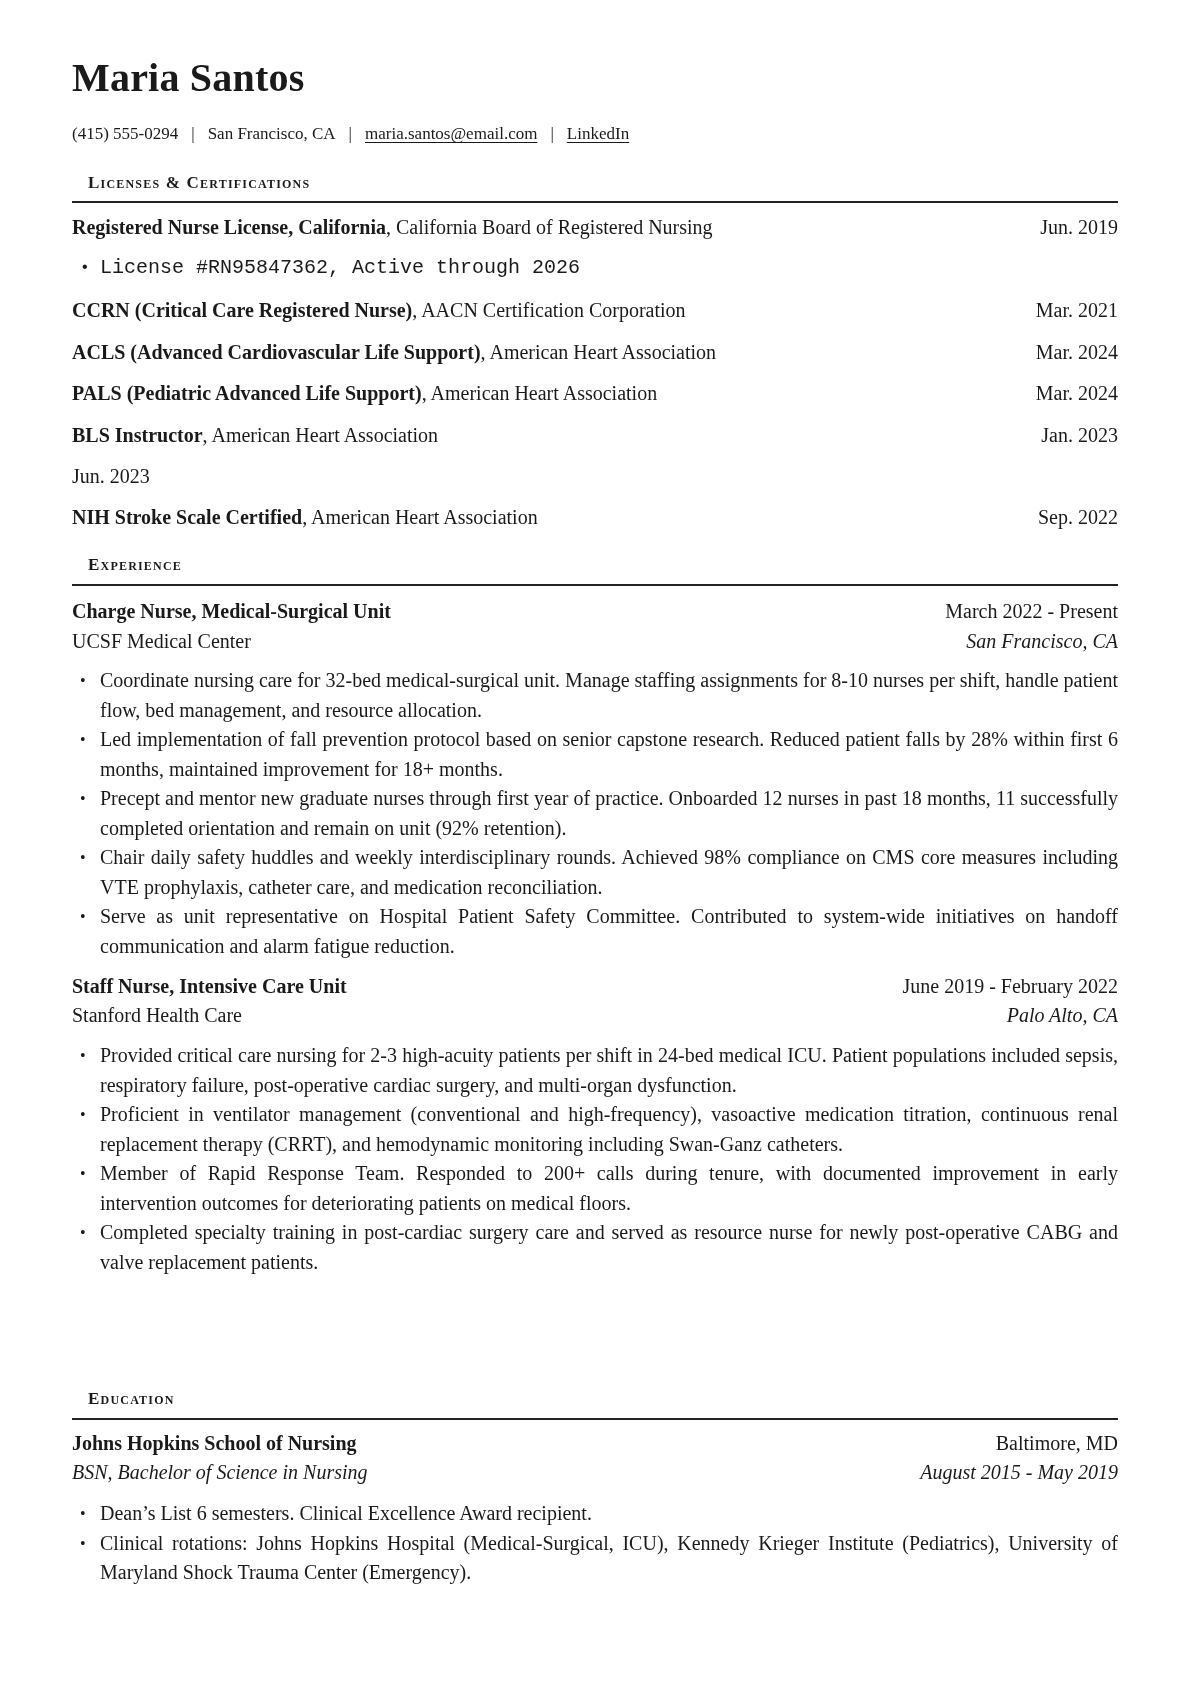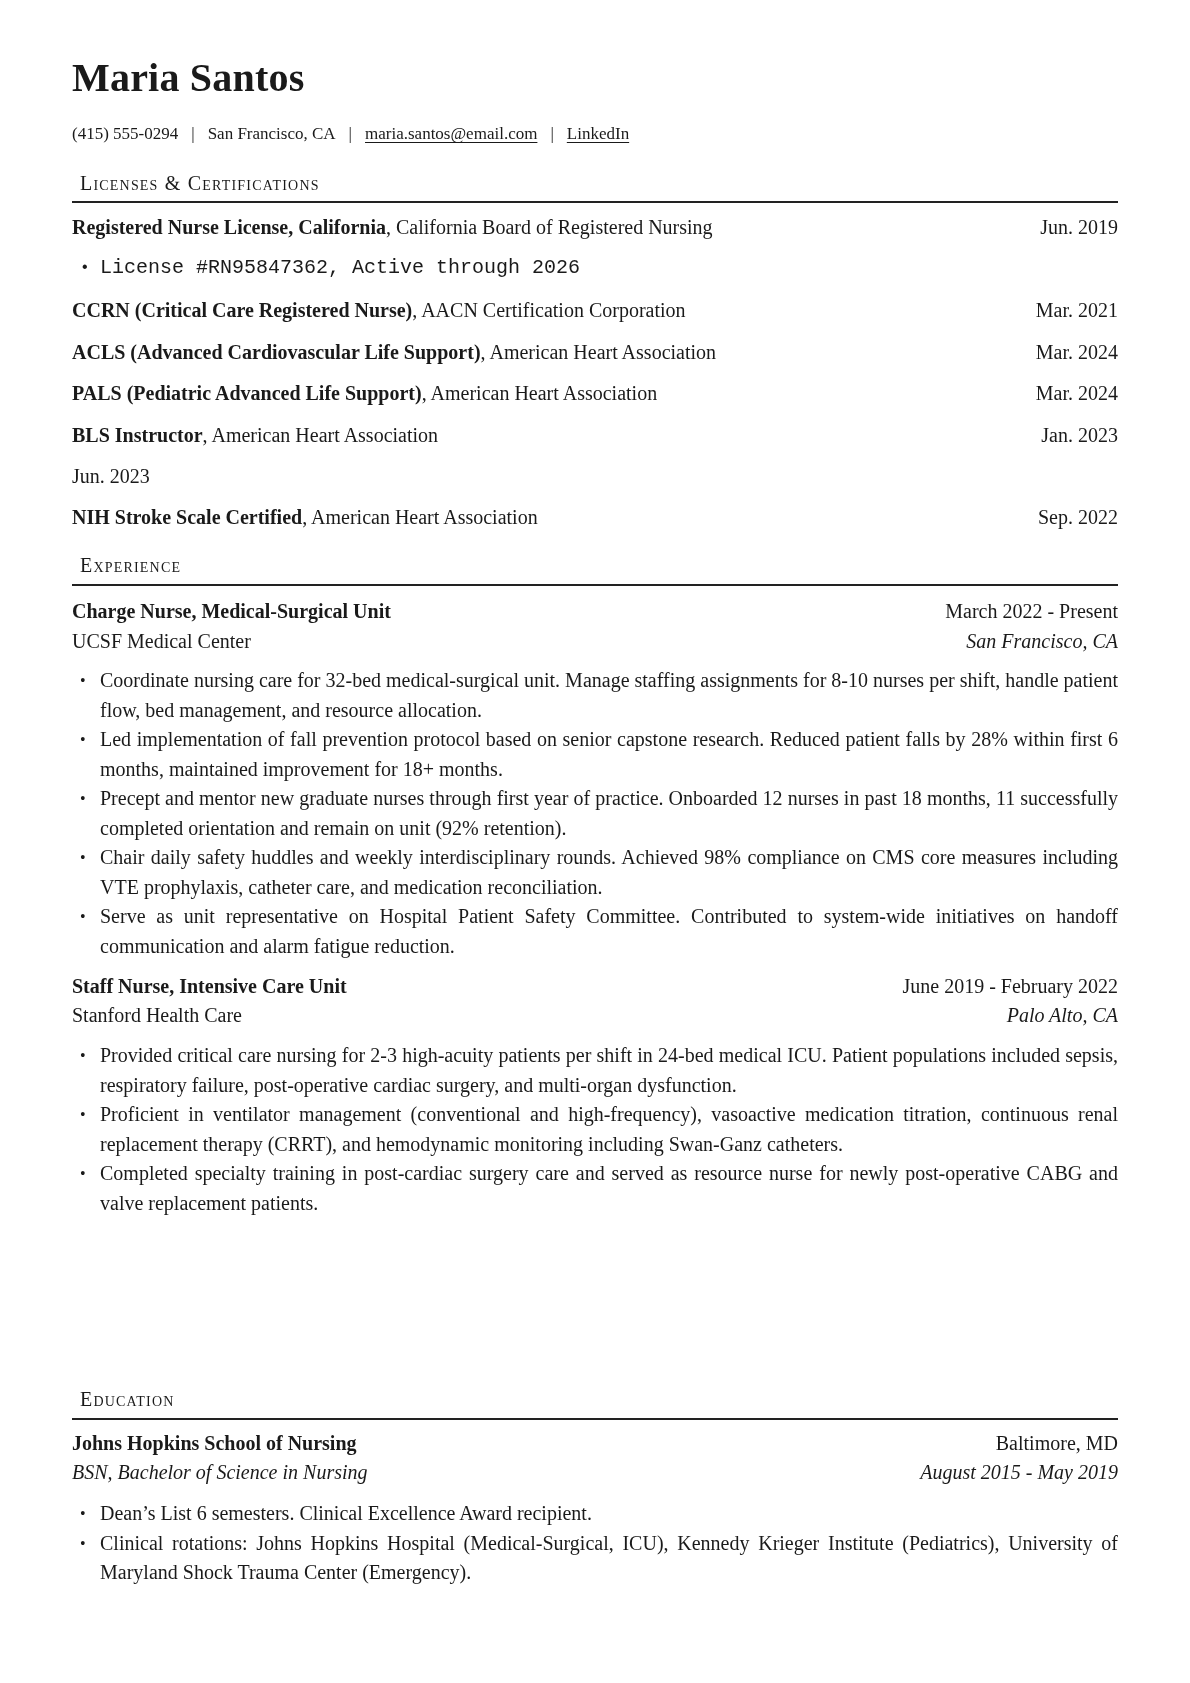--- a/index.html
+++ b/index.html
@@ -14,23 +14,23 @@
     font-size: 40px; font-weight: bold; letter-spacing: 0.2px; line-height: 1;
     font-family: "Liberation Serif", "DejaVu Serif", serif;
   }
   .contact {
     position: absolute; left: 0; top: 122px; font-size: 17px; line-height: 24px;
     font-family: "Liberation Serif", serif; white-space: nowrap;
   }
   .contact .sep { margin: 0 13px; }
   .contact a { color: #1a1a1a; text-decoration: underline; text-underline-offset: 3px; }
   .section-head {
-    position: absolute; left: 8px; width: 1046px;
-    font-family: "Liberation Serif", serif; font-weight: normal;
-    font-variant: small-caps; font-size: 20px; letter-spacing: 1.2px; line-height: 26px;
+    position: absolute; left: 16px; width: 1046px;
+    font-family: "Liberation Serif", serif; font-weight: bold;
+    font-variant: small-caps; font-size: 17px; letter-spacing: 1.2px; line-height: 26px;
   }
   .rule { position: absolute; left: 0; width: 1046px; height: 0; border-top: 2px solid #222; }
   .row {
     position: absolute; left: 0; width: 1046px; display: flex; justify-content: space-between;
     font-family: "Liberation Serif", serif; font-size: 20px; line-height: 24px; white-space: nowrap;
   }
   .b { font-weight: bold; }
   .i { font-style: italic; }
   ul.bullets {
     position: absolute; left: 0; width: 1046px; margin: 0; padding: 0; list-style: none;
@@ -113,20 +113,21 @@
     <span class="b">Staff Nurse, Intensive Care Unit</span>
     <span>June 2019 - February 2022</span>
   </div>
   <div class="row" style="top:1003px;">
     <span>Stanford Health Care</span>
     <span class="i">Palo Alto, CA</span>
   </div>
   <ul class="bullets" style="top:1041px;">
     <li>Provided critical care nursing for 2-3 high-acuity patients per shift in 24-bed medical ICU. Patient populations included sepsis, respiratory failure, post-operative cardiac surgery, and multi-organ dysfunction.</li>
     <li>Proficient in ventilator management (conventional and high-frequency), vasoactive medication titration, continuous renal replacement therapy (CRRT), and hemodynamic monitoring including Swan-Ganz catheters.</li>
+    <li>Member of Rapid Response Team. Responded to 200+ calls during tenure, with documented improvement in early intervention outcomes for deteriorating patients on medical floors.</li>
     <li>Completed specialty training in post-cardiac surgery care and served as resource nurse for newly post-operative CABG and valve replacement patients.</li>
   </ul>
 
   <div class="section-head" style="top:1386px;">Education</div>
   <div class="rule" style="top:1418px;"></div>
 
   <div class="row" style="top:1431px;">
     <span class="b">Johns Hopkins School of Nursing</span>
     <span>Baltimore, MD</span>
   </div>

